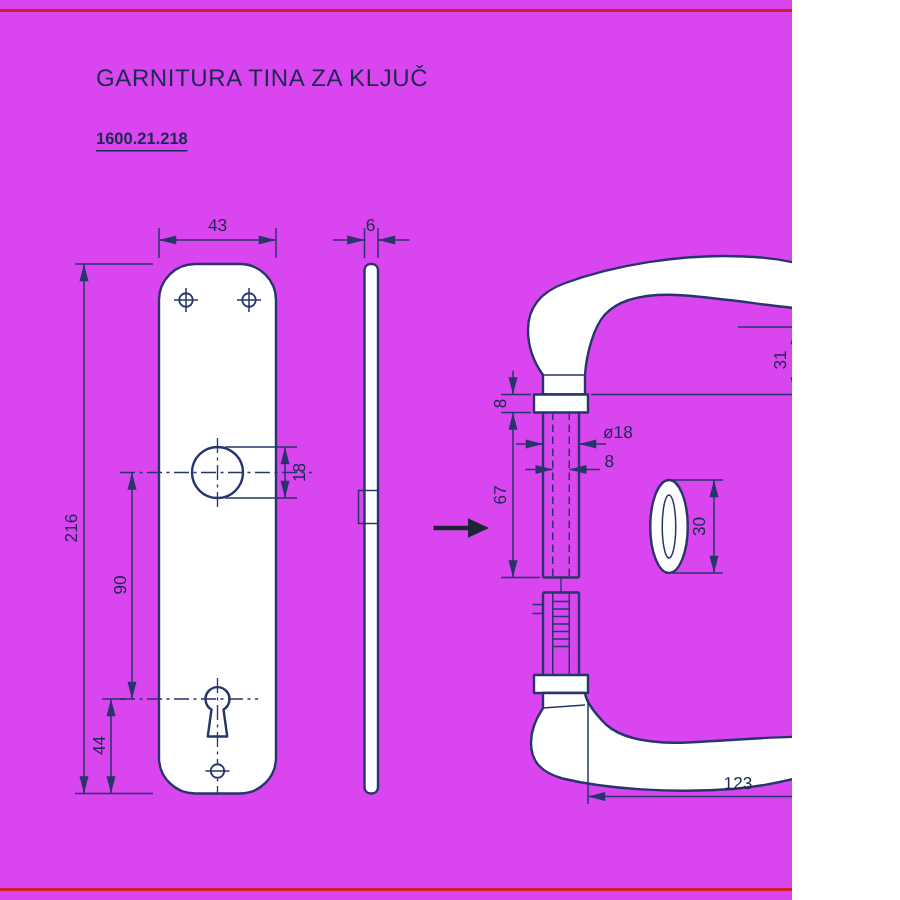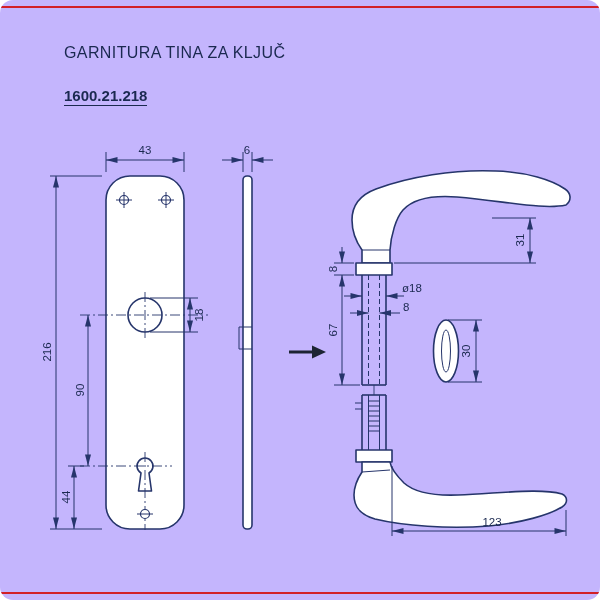--- a/index.html
+++ b/index.html
@@ -1,29 +1,29 @@
 <!DOCTYPE html>
 <html style="--frame: #d22027; --line: #26356b; --text: #1b2950;"><head>
 <meta charset="utf-8">
 <style>
   html,body { margin:0; padding:0; background:#fff; }
   .page {
-    position:relative; width:600px; height:600px; background:#c4b5fd;
-    overflow:hidden; font-family:"Liberation Sans", sans-serif;border-radius:13px;
+    position:relative; width:528px; height:600px; background:#d946ef;
+    overflow:hidden; font-family:"Liberation Sans", sans-serif;
   }
   .frame-top, .frame-bottom {
     position:absolute; left:0; right:0; height:0;
     border-top:2px solid var(--frame,#d22027);
   }
   .frame-top { top:6px; }
   .frame-bottom { bottom:6px; }
   .header { position:absolute; left:64px; top:44px; color:var(--text,#1b2950); }
   .title { font-size:16px; letter-spacing:0.4px; }
   .code {
-    display:inline-block; margin-top:7px; font-size:15px; font-weight:bold;
+    display:inline-block; margin-top:7px; font-size:11px; font-weight:bold;
     border-bottom:1.5px solid var(--text,#1b2950); padding-bottom:1px;
   }
   svg.drawing { position:absolute; left:0; top:0; }
   .outline { stroke:var(--line,#26356b); stroke-width:1.6; fill:#fff; stroke-linejoin:round; }
   .outline.thin { stroke-width:1.2; }
   .lw  { stroke:var(--line,#26356b); stroke-width:1.6; fill:none; }
   .ln  { stroke:var(--line,#26356b); stroke-width:1; fill:none; }
   .hid { stroke:var(--line,#26356b); stroke-width:1; stroke-dasharray:5 3; fill:none; }
   .cl  { stroke:var(--line,#26356b); stroke-width:0.9; stroke-dasharray:10 3 2 3; fill:none; }
   .dim { stroke:var(--line,#26356b); stroke-width:1; fill:none; }

